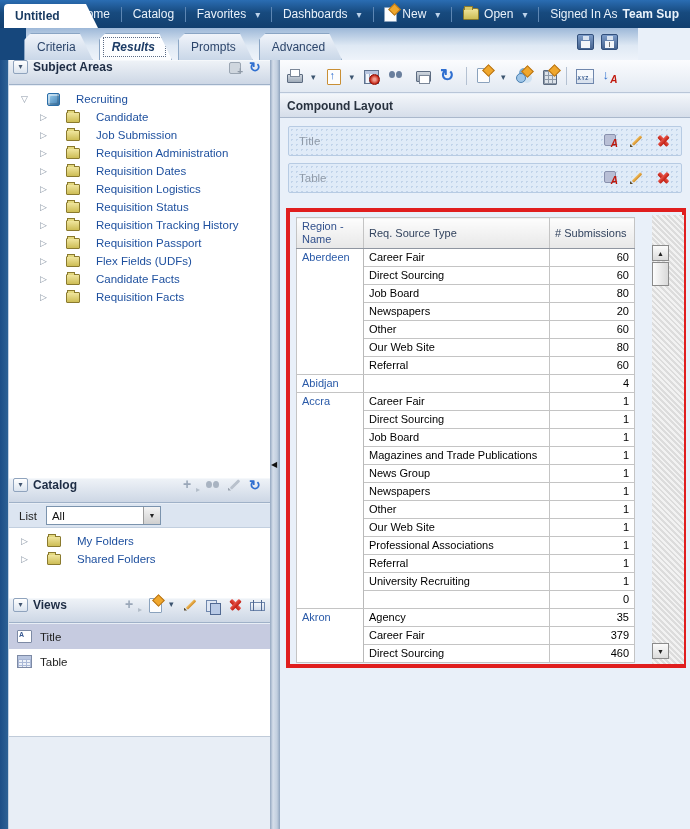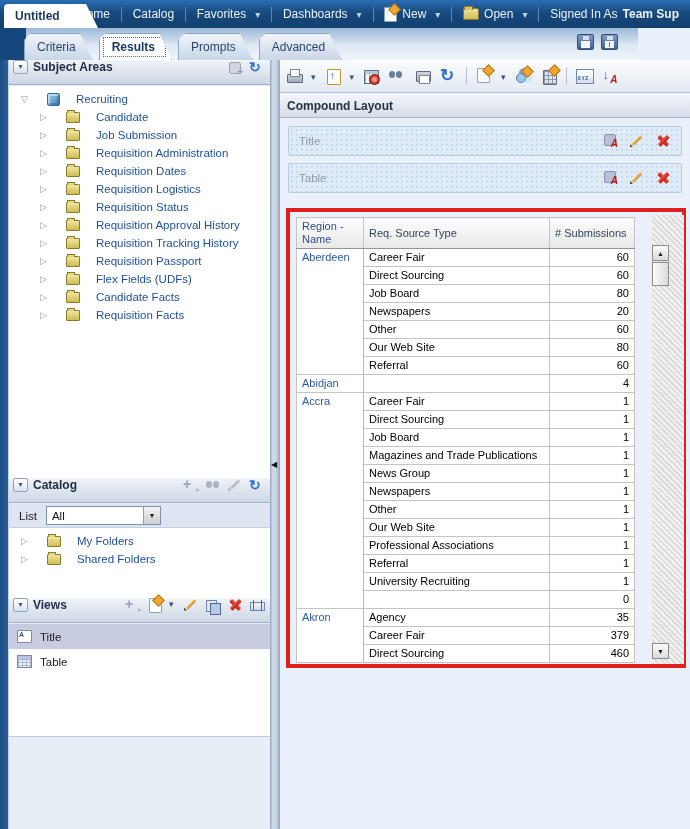--- a/index.html
+++ b/index.html
@@ -27,21 +27,21 @@
   
   #subtabs { position:absolute; left:0; top:28px; width:638px; height:32px;
     background:linear-gradient(#9db8d8,#dfe9f4 55%,#eef3fa); }
   #subtabs .dark-edge { position:absolute; left:0; top:0; width:26px; height:32px; background:#16477c; }
   #subtab-row { position:absolute; left:24px; top:0; height:32px; display:flex; align-items:flex-end; }
   .subtab { height:27px; margin-right:6px; padding:0 16px 0 12px; background:linear-gradient(#f0f4fa,#c9d7e8);
     border:1px solid #8aa5c4; border-bottom:none; font-size:12px; color:#2c456b; line-height:26px;
     clip-path:polygon(0 100%, 0 7px, 7px 0, calc(100% - 13px) 0, 100% 100%); border-radius:5px 10px 0 0; cursor:pointer; position:relative; }
   .subtab.active { background:#fdfeff; font-weight:bold; color:#1c3c66; }
   .subtab.active::after { content:""; position:absolute; inset:3px 5px 3px 3px; border:1px dotted #5a6b84; }
-  .subtab.annotated { outline:3px solid #e01e1e; outline-offset:2px; }
+  .subtab.annotated { outline:3px solid #e01e1e; outline-offset:2px;font-style:italic; }
   #save-icons { position:absolute; right:20px; top:6px; display:flex; gap:7px; align-items:center; }
   .floppy { width:17px; height:16px; background:linear-gradient(#7d9cc8,#45638f); border:1px solid #32507c; border-radius:2px; position:relative; }
   .floppy::before { content:""; position:absolute; left:3px; bottom:1px; width:9px; height:7px; background:#f3f6fa; }
   .floppy::after { content:""; position:absolute; left:5px; top:1px; width:6px; height:4px; background:#d7e2f0; }
   .floppy.saveas::before { content:"I"; color:#333; font-size:7px; text-align:center; line-height:7px; }
   #help-partial { position:absolute; left:681px; top:38px; width:17px; height:17px; border-radius:50%;
     background:linear-gradient(#f6f9fd,#c6d6ea); border:1px solid #7a92b5; }
 
   
   #left-strip { position:absolute; left:0; top:60px; width:8px; height:769px; background:linear-gradient(90deg,#1c4e87,#2d6195); }
@@ -287,25 +287,20 @@
               <span class="tree-label">Requisition Logistics</span>
             </div>
             <div class="tree-row indent">
               <span class="twisty closed"></span>
               <span class="folder-ic"></span>
               <span class="tree-label">Requisition Status</span>
             </div>
             <div class="tree-row indent">
               <span class="twisty closed"></span>
               <span class="folder-ic"></span>
-              <span class="tree-label">Requisition Approval History</span>
-            </div>
-            <div class="tree-row indent">
-              <span class="twisty closed"></span>
-              <span class="folder-ic"></span>
               <span class="tree-label">Requisition Tracking History</span>
             </div>
             <div class="tree-row indent">
               <span class="twisty closed"></span>
               <span class="folder-ic"></span>
               <span class="tree-label">Requisition Passport</span>
             </div>
             <div class="tree-row indent">
               <span class="twisty closed"></span>
               <span class="folder-ic"></span>

